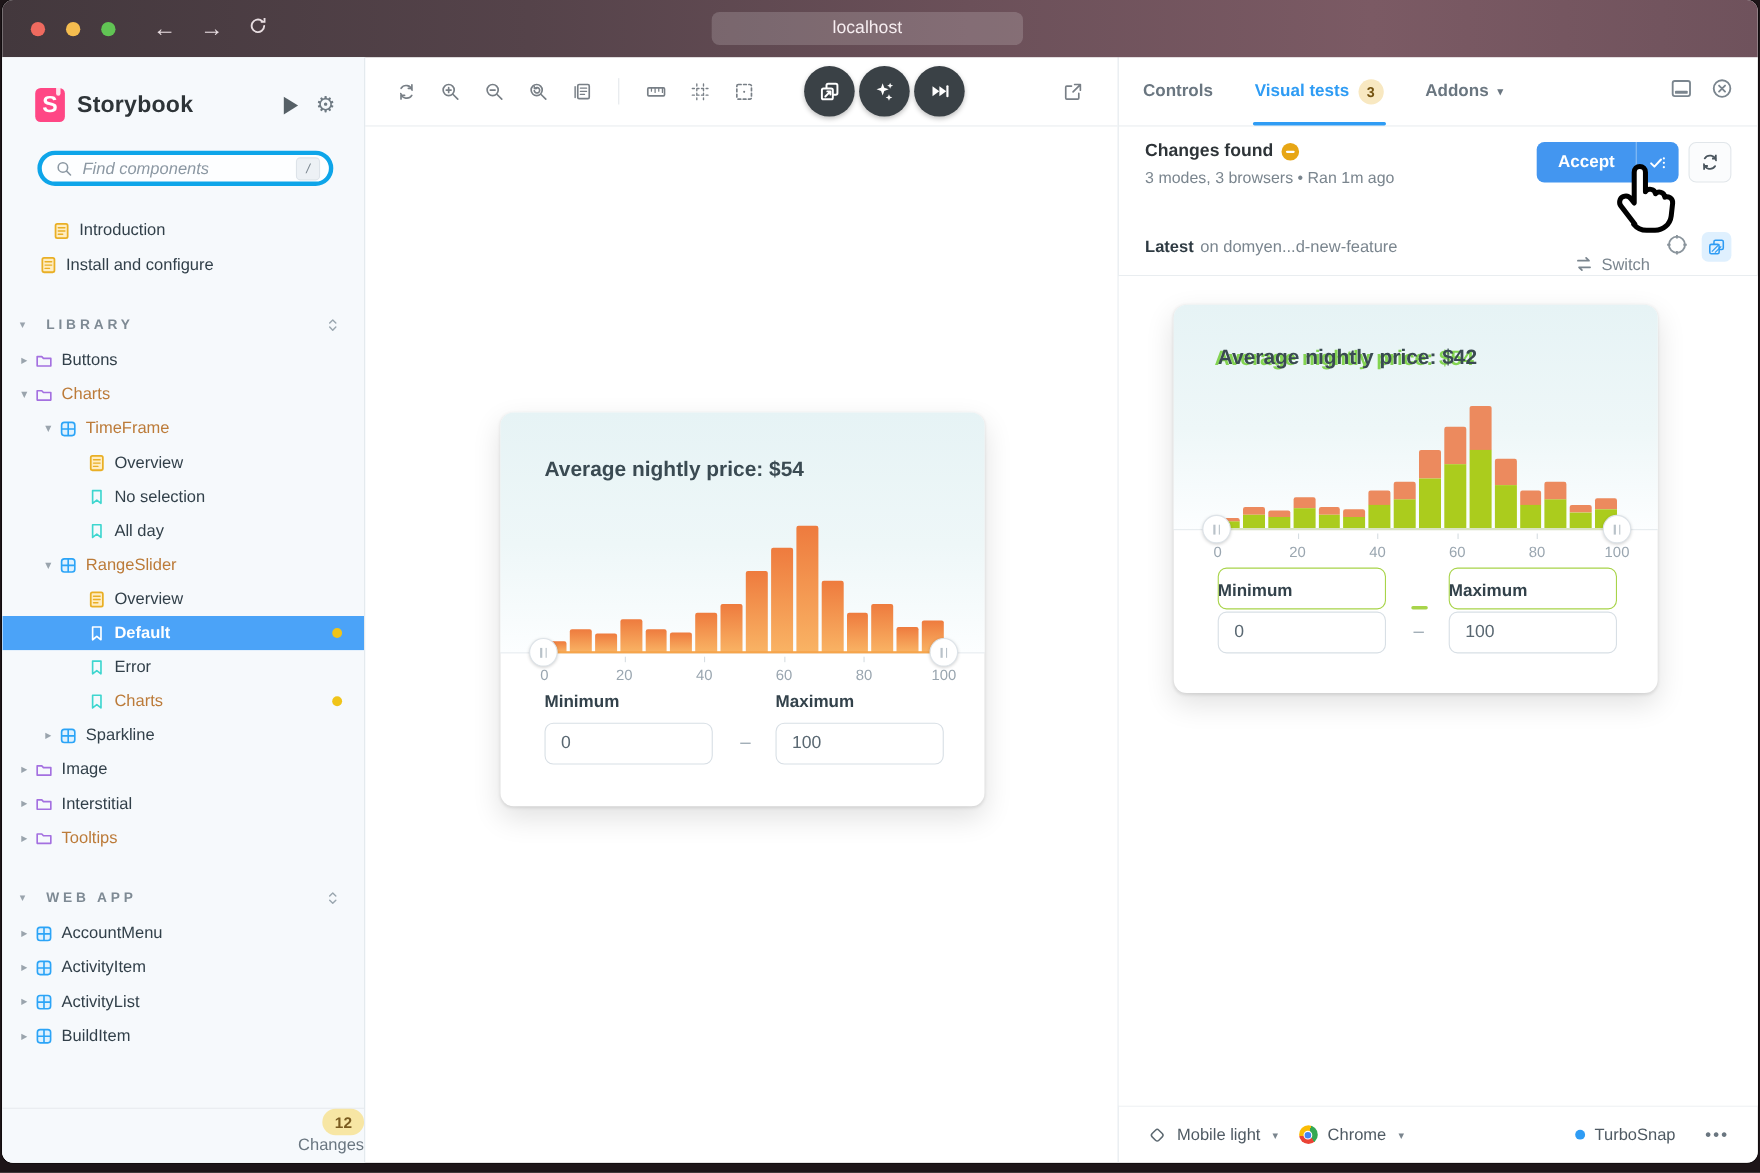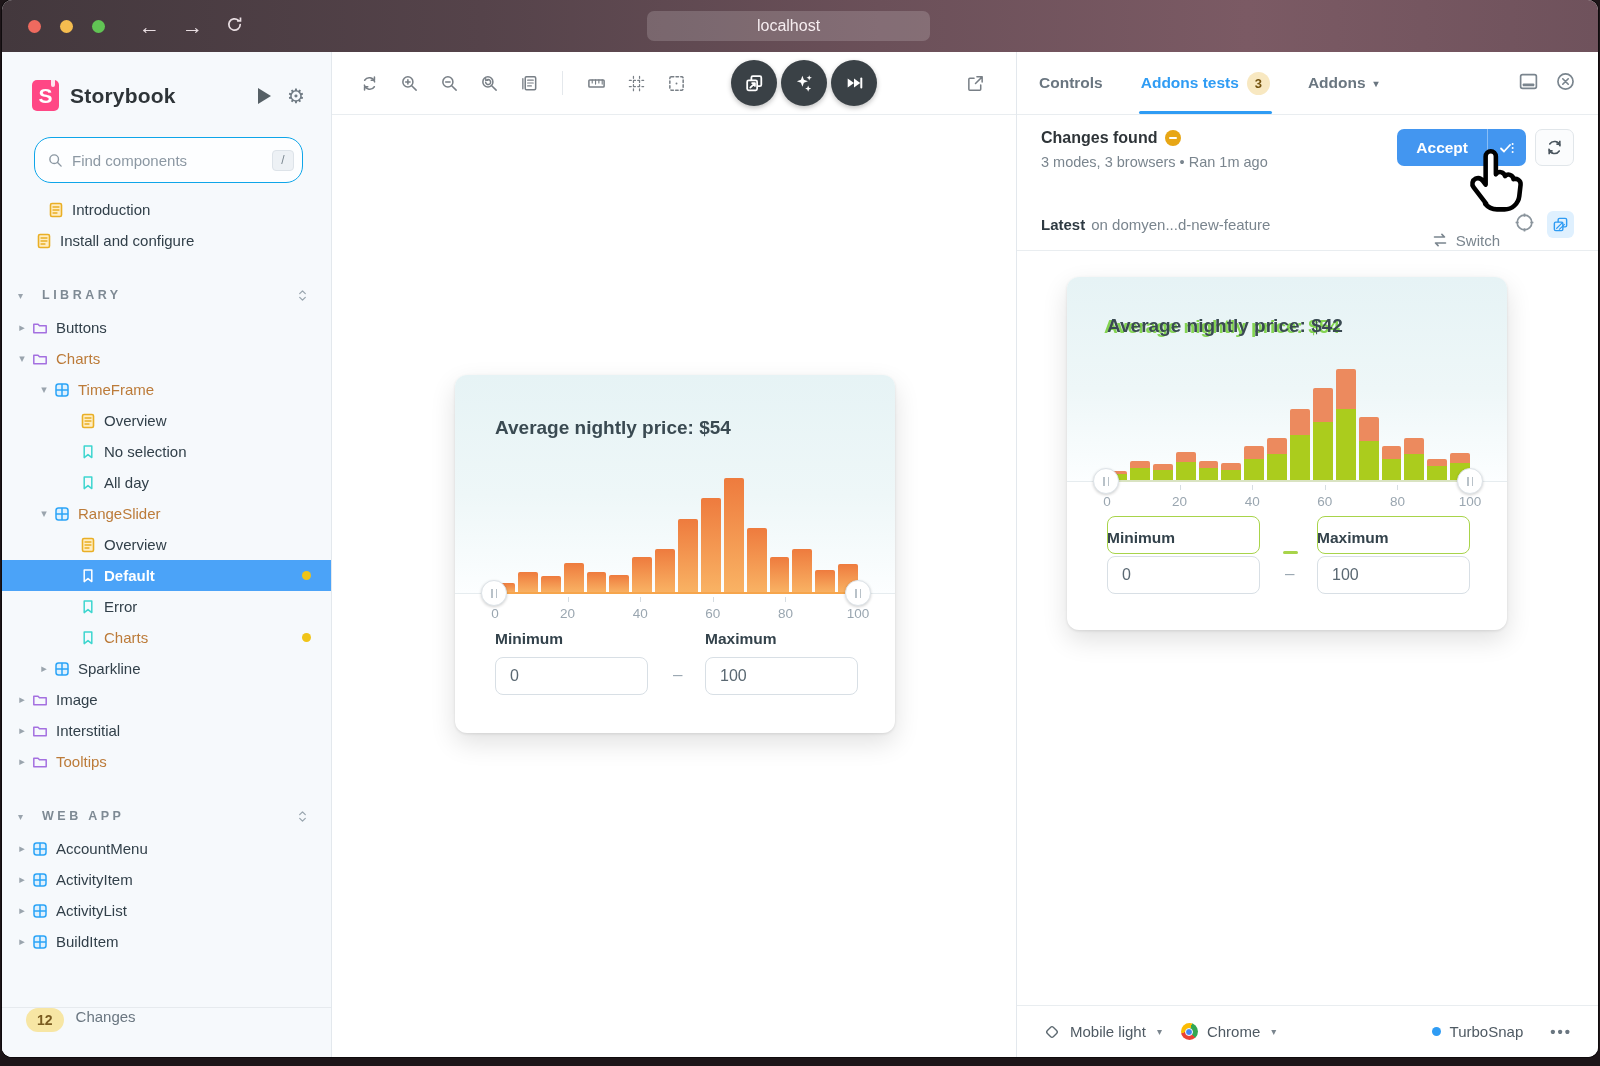--- a/index.html
+++ b/index.html
@@ -27,22 +27,22 @@
 
   
   .brandrow { display:flex; align-items:center; margin:28px 26px 0 30px; }
   .sb-logo { width:27px; height:31px; border-radius:5px; background:#ff4785; color:#fff; font-weight:bold;
              font-size:21px; display:flex; align-items:center; justify-content:center; position:relative; }
   .sb-logo::after{ content:""; position:absolute; top:0; right:4px; width:4px; height:7px; background:#fff; opacity:.85; border-radius:0 0 2px 2px;}
   .brandname { font-size:21px; font-weight:800; color:#2e3438; margin-left:11px; letter-spacing:.2px; }
   .brand-actions { margin-left:auto; display:flex; align-items:center; gap:16px; color:#5f6b74; }
   .playbtn { width:0; height:0; border-left:13px solid #566066; border-top:8px solid transparent; border-bottom:8px solid transparent; }
   .gear { font-size:20px; color:#6f7a83; }
-  .searchpill { margin:26px 28px 14px 32px; height:46px; border:1px solid #0ea5e9; border-radius:17px; background:#fdfeff;
-                display:flex; align-items:center; padding:0 8px 0 13px; }
+  .searchpill { margin:26px 28px 14px 32px; height:32px; border:4px solid #0ea5e9; border-radius:17px; background:#fdfeff;
+                display:flex; align-items:center; padding:0 8px 0 13px;font-style:italic; }
   .searchpill svg { flex:0 0 auto; }
   .search-ph { color:#8c98a3; font-size:15px; margin-left:9px; flex:1; }
   .slash { width:22px; height:21px; border-radius:4px; background:#edf1f5; border:1px solid #dde3e9; color:#7a868f;
            font-size:12px; display:flex; align-items:center; justify-content:center; }
 
   .tree { position:absolute; top:130px; bottom:50px; left:0; right:0; overflow:hidden; padding-top:12px; }
   .trow { height:31px; display:flex; align-items:center; font-size:15px; color:#32404a; position:relative; }
   .trow .lbl { margin-left:8px; }
   .trow.hl .lbl { color:#bc7b39; }
   .trow.sel { background:#4ba3f8; }
@@ -50,21 +50,21 @@
   .trow.sel .ticon { color:#fff !important; }
   .chev { width:12px; text-align:center; color:#9aa4ad; font-size:11px; flex:0 0 12px; }
   .ticon { display:inline-flex; width:16px; height:16px; margin-left:4px; flex:0 0 16px; }
   .ticon svg { width:16px; height:16px; }
   .dot { position:absolute; right:20px; width:9px; height:9px; border-radius:50%; background:#f0c419; }
   .section-row { height:34px; margin-top:22px; display:flex; align-items:center; color:#7e8a94; }
   .section-row .caret { width:12px; margin-left:16px; font-size:10px; color:#9aa4ad; }
   .section-row .slabel { font-size:12.5px; font-weight:700; letter-spacing:3.5px; margin-left:12px; }
   .sortic { margin-left:auto; margin-right:22px; color:#9aa6af; }
   .sb-footer { position:absolute; left:0; right:0; bottom:0; height:50px; border-top:1px solid #e6eaee; background:#f6f9fc;
-               display:flex; align-items:flex-start; padding:0 0 0 24px; }
+               display:flex; align-items:flex-end; padding:0 0 0 24px;flex-direction:column; }
   .pill12 { background:#f7e6a4; color:#7a5b1f; font-weight:bold; font-size:14px; border-radius:13px; padding:4px 11px; }
   .sb-footer .flabel { color:#6a7680; font-size:15px; margin-left:12px; }
 
   
   .c-toolbar { height:63px; border-bottom:1px solid #e9edf0; display:flex; align-items:center; padding:0 26px 0 22px; gap:10px; }
   .tbtn { width:30px; height:30px; display:flex; align-items:center; justify-content:center; color:#787f86; border-radius:4px; }
   .tbtn svg { width:19px; height:19px; }
   .tdivider { width:1px; height:24px; background:#e4e8ec; margin:0 8px; }
   .fab { width:46px; height:46px; border-radius:50%; background:#3a4146; display:flex; align-items:center; justify-content:center;
          color:#fff; margin-left:4px; box-shadow:0 2px 5px rgba(0,0,0,.25); }
@@ -551,21 +551,21 @@
   </div>
         </div>
     </div>
 
     <div class="panel">
       <div class="p-tabs" id="ptabs">
           <div class="ptab">
             <span>Controls</span>
           </div>
           <div class="ptab active">
-            <span>Addons tests</span>
+            <span>Visual tests</span>
             <span class="badge">3</span>
           </div>
           <div class="ptab">
             <span>Addons</span>
             <span class="caret2">▾</span>
           </div>
           <div class="p-tab-icons">
             <span><svg viewBox="0 0 20 20" fill="none" stroke="currentColor" stroke-width="1.6" stroke-linecap="round" stroke-linejoin="round">
                 <rect x="2.5" y="3.5" width="15" height="13" rx="1.8"></rect>
                 <rect x="4.5" y="11.8" width="11" height="2.8" rx=".8" fill="currentColor" stroke="none"></rect>

